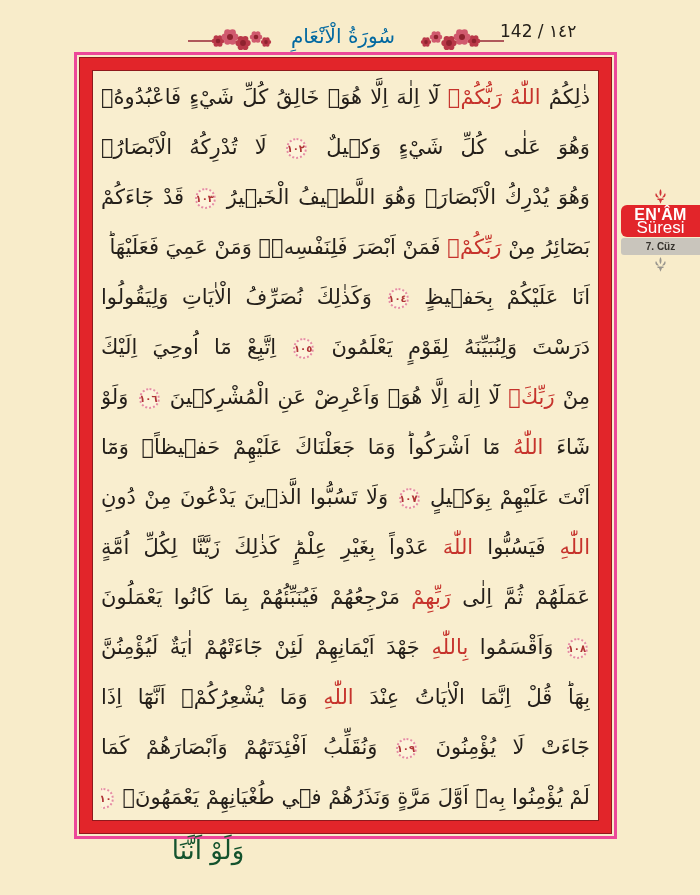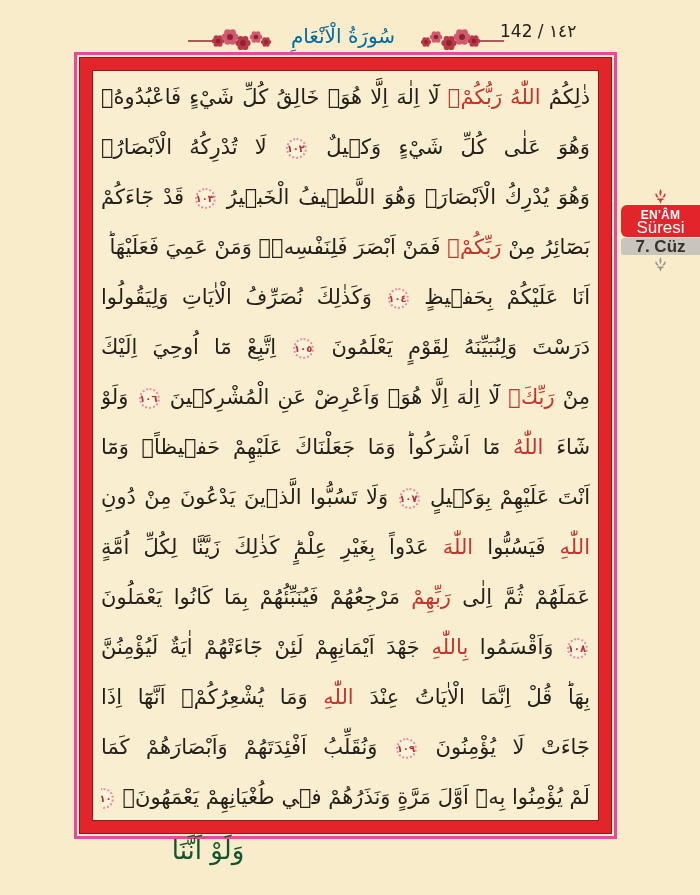--- a/index.html
+++ b/index.html
@@ -57,26 +57,26 @@
   .side-tab{
     position:absolute;left:621px;top:189px;width:79px;
     display:flex;flex-direction:column;align-items:center;
   }
   .tab-red{
     width:79px;height:32px;background:#e2252a;
     border-radius:6px 0 0 6px;color:#ffffff;text-align:center;
     display:flex;flex-direction:column;justify-content:center;
     align-self:flex-end;
   }
-  .tab-name{font-family:"Liberation Sans",sans-serif;font-weight:bold;font-size:12px;line-height:14px;letter-spacing:.3px;}
+  .tab-name{font-family:"Liberation Sans",sans-serif;font-weight:bold;font-size:16px;line-height:14px;letter-spacing:.3px;}
   .tab-sub{font-family:"Liberation Sans",sans-serif;font-size:17px;line-height:12px;}
   .tab-juz{
     width:79px;height:17px;background:#c9c5bc;margin-top:1px;
     border-radius:3px 0 0 3px;color:#36332e;font-weight:bold;
-    font-size:17px;line-height:17px;text-align:center;
+    font-size:10px;line-height:17px;text-align:center;
     font-family:"Liberation Sans",sans-serif;align-self:flex-end;
   }
   .fleur{width:15px;height:15px;margin:0 0 1px 0;}
   .fleur-bottom{margin:2px 0 0 0;}
 </style>
 </head>
 <body>
 
 <div class="header">
   <div class="page-number">142 / ١٤٢</div>

